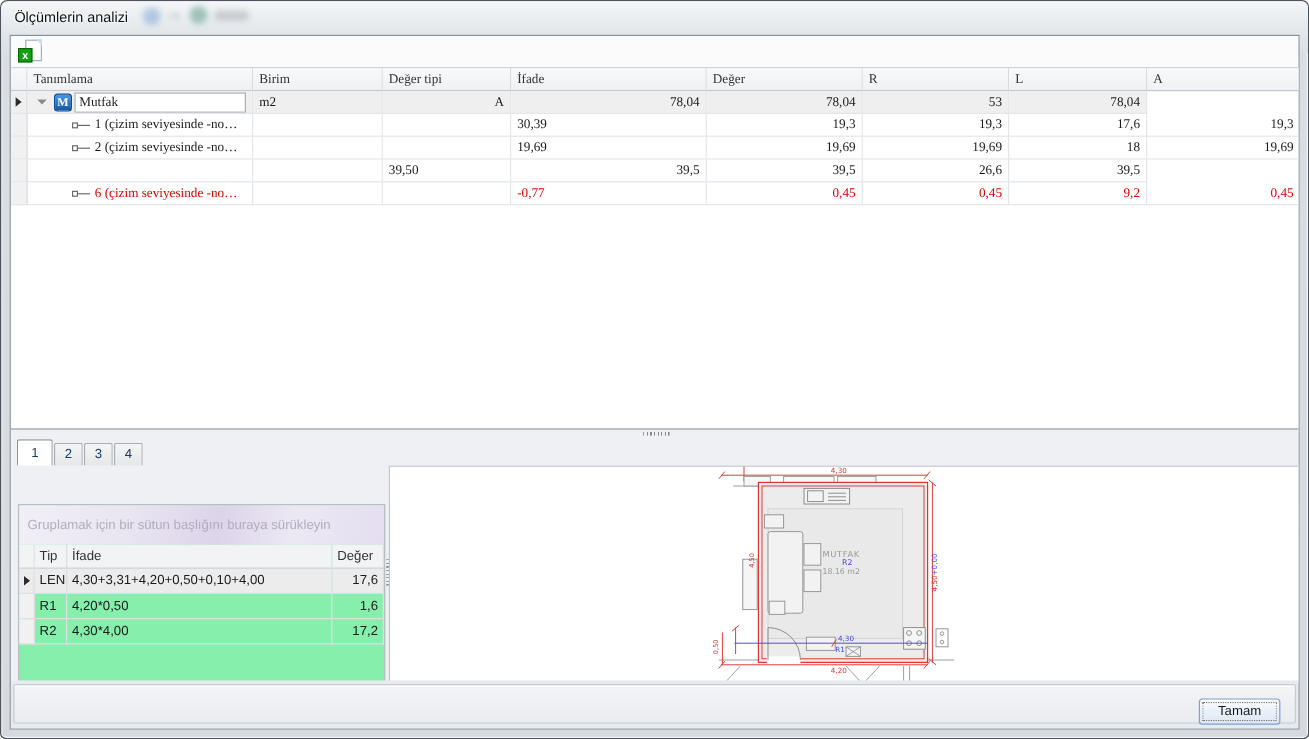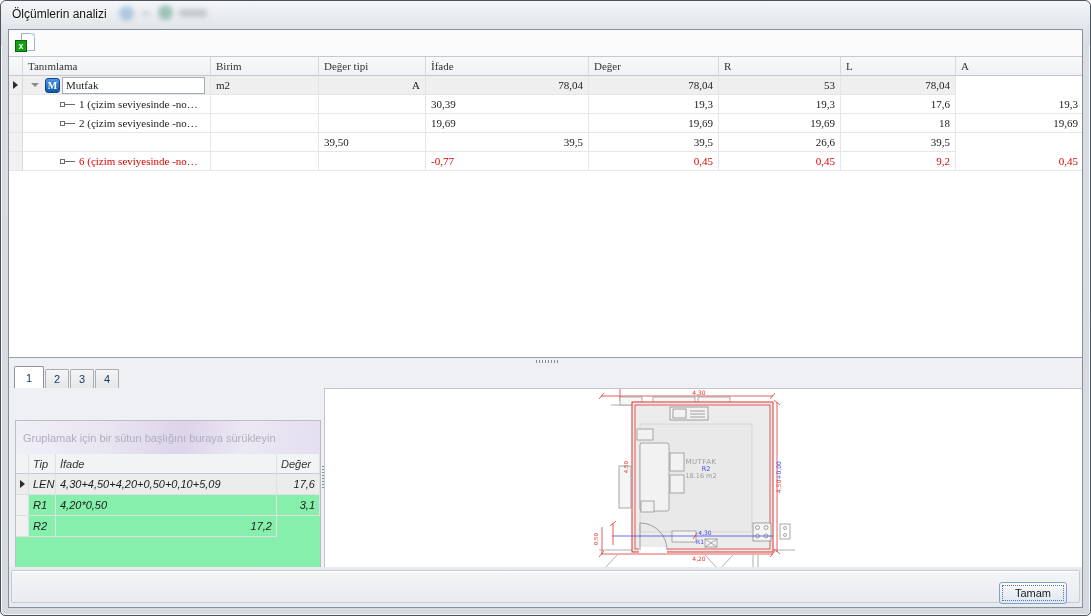--- a/index.html
+++ b/index.html
@@ -56,21 +56,21 @@
   .bottom{position:absolute;left:0;top:335px;width:1075px;height:202px;background:#eef0f3;}
   .tabs{position:absolute;left:5px;top:1px;height:22px;display:flex;align-items:flex-end;}
   .tab{height:19px;width:24px;margin-right:1px;background:linear-gradient(#f5f5f6,#e6e7e9);border:1px solid #a9aeb4;border-bottom:none;
     display:flex;align-items:center;justify-content:center;font-size:11px;color:#173a66;border-radius:2px 2px 0 0;cursor:pointer;}
   .tab.active{height:22px;width:30px;background:#fff;border-color:#8f949a;z-index:2;}
 
   .left-panel{position:absolute;left:6px;top:23px;width:306px;height:180px;background:#86efac;border:1px solid #b9bdc4;margin-top:32px;}
   .groupbar{height:33px;display:flex;align-items:center;padding-left:7px;font-size:11px;color:#b2acc0;
     background:linear-gradient(100deg,#f1eff6 0%,#e9e5f1 30%,#dcd4ea 55%,#ece8f3 75%,#e4def0 100%);}
   .dtable{font-size:11px;color:#1b1b1b;}
-  .drow{display:grid;grid-template-columns:13px 27px 221px 43px;height:21px;font-style:italic;}
+  .drow{display:grid;grid-template-columns:13px 27px 221px 43px;height:21px;}
   .drow.hd{height:20px;}
   .dcell{display:flex;align-items:center;padding:0 4px;border-right:1px solid #dcdfe3;border-bottom:1px solid #dcdfe3;overflow:hidden;white-space:nowrap;}
   .hd .dcell{background:#f2f3f5;border-bottom:1px solid #c9cdd3;color:#333;}
   .dind{background:#f1f1f2;padding:0;justify-content:center;}
   .sel .dcell{background:#ececec;}
 
   .vsplit{position:absolute;left:312px;top:23px;width:3px;height:180px;cursor:col-resize;}
   .vdots{position:absolute;left:1px;top:78px;width:3px;height:22px;
     background:repeating-linear-gradient(0deg,#848a91 0 1px,transparent 1px 3px);}
 
@@ -218,32 +218,33 @@
             <div class="dcell dind"></div>
             <div class="dcell">Tip</div>
             <div class="dcell">İfade</div>
             <div class="dcell">Değer</div>
           </div>
           <div class="drow sel">
             <div class="dcell dind">
                 <div class="arrow-right"></div>
               </div>
             <div class="dcell">LEN</div>
-            <div class="dcell">4,30+4,50+4,20+0,50+0,10+5,09</div>
+            <div class="dcell">4,30+3,31+4,20+0,50+0,10+4,00</div>
             <div class="dcell num">17,6</div>
           </div>
           <div class="drow">
             <div class="dcell dind"></div>
             <div class="dcell">R1</div>
             <div class="dcell">4,20*0,50</div>
-            <div class="dcell num">3,1</div>
+            <div class="dcell num">1,6</div>
           </div>
           <div class="drow">
             <div class="dcell dind"></div>
             <div class="dcell">R2</div>
+            <div class="dcell">4,30*4,00</div>
             <div class="dcell num">17,2</div>
           </div>
         </div>
       </div>
 
       <div class="vsplit">
         <div class="vdots"></div>
       </div>
 
       <div class="right-panel">

